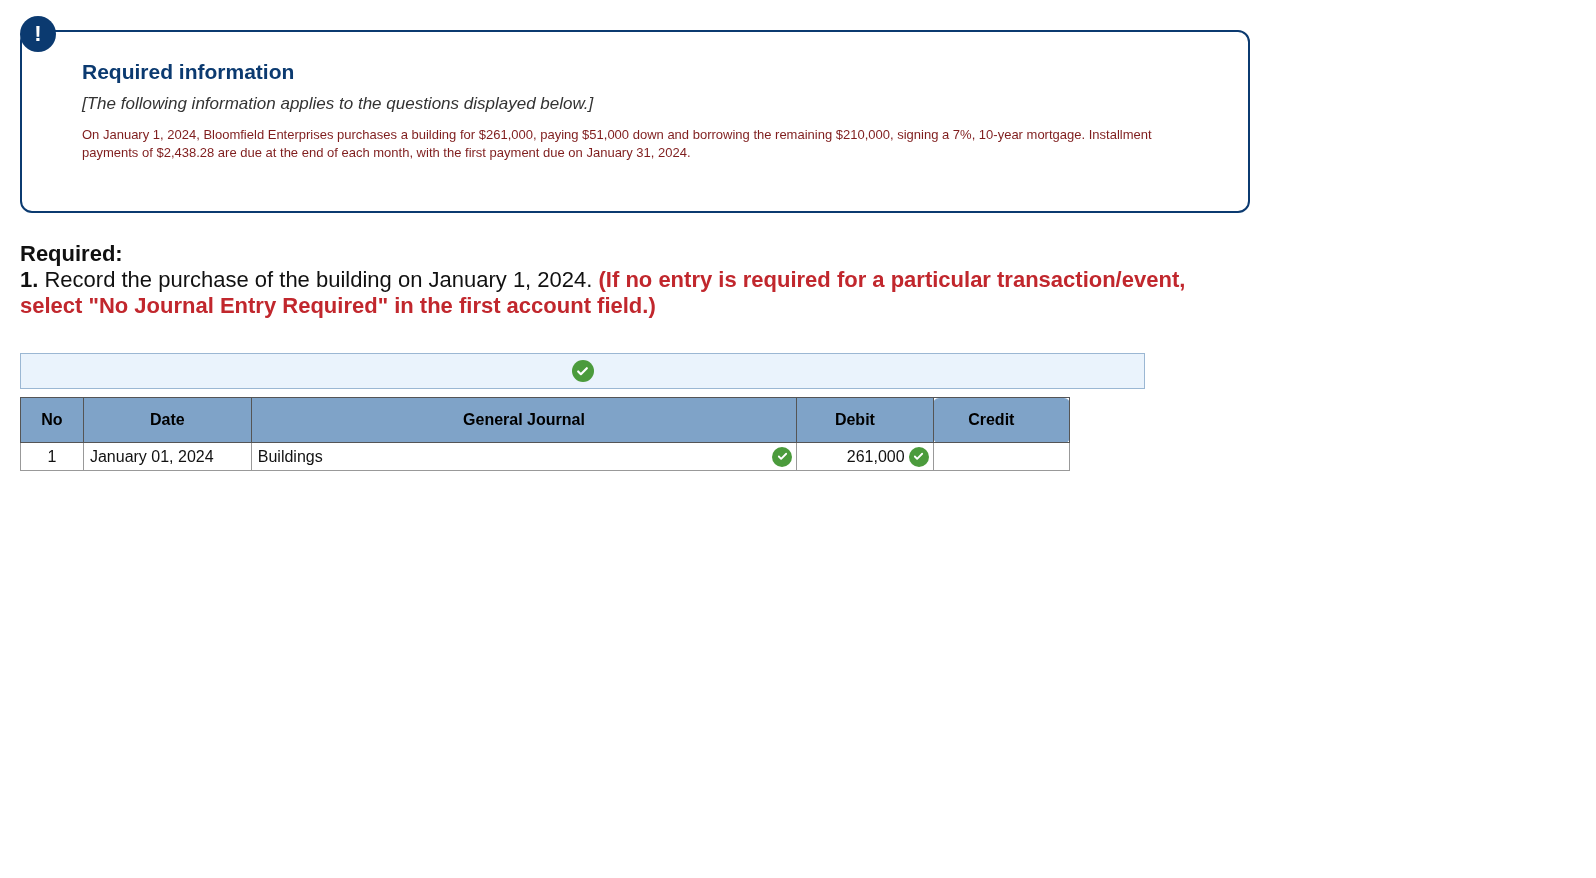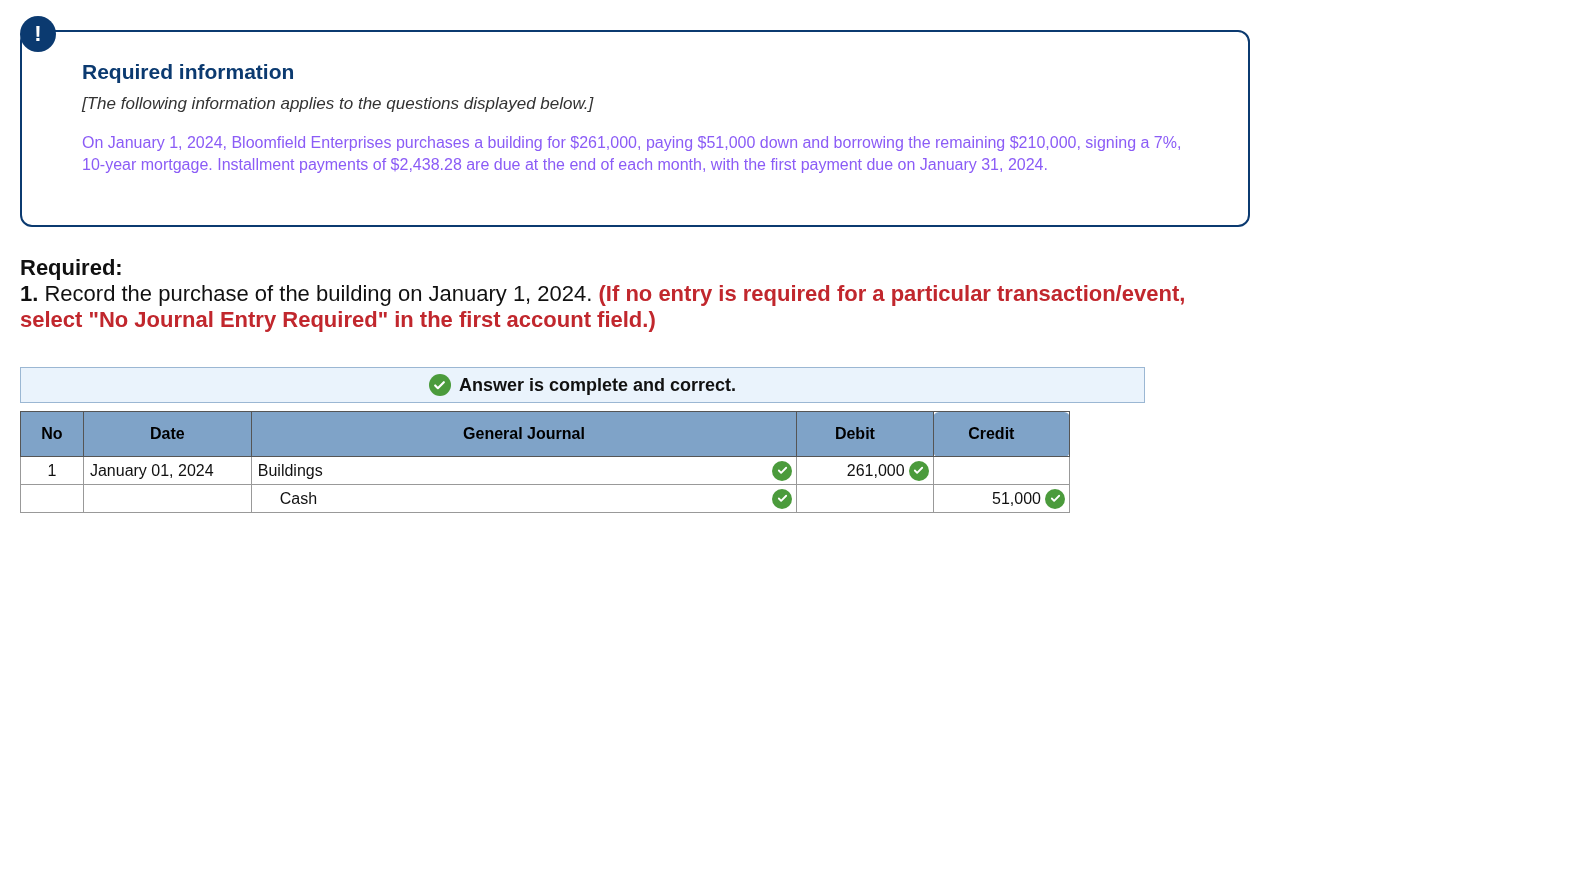--- a/index.html
+++ b/index.html
@@ -35,27 +35,27 @@
   }
   .reqinfo-title {
     color: #0b3a70;
     font-weight: bold;
     font-size: 21px;
     margin-bottom: 10px;
   }
   .reqinfo-note {
     font-style: italic;
     color: #333;
-    margin-bottom: 18px;
+    margin-bottom: 12px;
     font-size: 17px;
   }
   .reqinfo-body {
-    color: #8b5cf6;
+    color: #7f1d1d;
     line-height: 1.35;
-    font-size: 16px;
+    font-size: 13px;
     max-width: 1100px;
   }
   .required-block {
     margin-top: 28px;
     max-width: 1230px;
     font-size: 22px;
     color: #111;
   }
   .required-label { font-weight: bold; }
   .required-line1-number { font-weight: bold; }
@@ -141,21 +141,20 @@
   <span class="required-line1-number">1.</span><span> Record the purchase of the building on January 1, 2024. </span><span class="required-hint">(If no entry is required for a particular transaction/event, select "No Journal Entry Required" in the first account field.)</span>
 </div>
 
 <div class="answer-wrap">
   <div class="answer-banner">
     <span class="check-circle">
       <svg viewBox="0 0 24 24" fill="none" stroke="#fff" stroke-width="4" stroke-linecap="round" stroke-linejoin="round">
           <polyline points="4 12 9 17 20 6"></polyline>
         </svg>
     </span>
-    <span>Answer is complete and correct.</span>
   </div>
   <table class="journal-table">
     <thead>
       <tr>
         <th class="col-no">No</th>
         <th class="col-date">Date</th>
         <th class="col-gj">General Journal</th>
         <th class="col-debit">Debit</th>
         <th class="col-credit">Credit</th>
       </tr>
@@ -169,30 +168,15 @@
                   <polyline points="4 12 9 17 20 6"></polyline>
                 </svg>
               </span></span></td>
           <td class="col-debit"><span>261,000</span><span class="cell-check"><span class="check-circle">
                 <svg viewBox="0 0 24 24" fill="none" stroke="#fff" stroke-width="4" stroke-linecap="round" stroke-linejoin="round">
                   <polyline points="4 12 9 17 20 6"></polyline>
                 </svg>
               </span></span></td>
           <td class="col-credit"><span></span></td>
         </tr>
-        <tr>
-          <td class="col-no"></td>
-          <td class="col-date"></td>
-          <td class="col-gj indent1"><span>Cash</span><span class="cell-check"><span class="check-circle">
-                <svg viewBox="0 0 24 24" fill="none" stroke="#fff" stroke-width="4" stroke-linecap="round" stroke-linejoin="round">
-                  <polyline points="4 12 9 17 20 6"></polyline>
-                </svg>
-              </span></span></td>
-          <td class="col-debit"><span></span></td>
-          <td class="col-credit"><span>51,000</span><span class="cell-check"><span class="check-circle">
-                <svg viewBox="0 0 24 24" fill="none" stroke="#fff" stroke-width="4" stroke-linecap="round" stroke-linejoin="round">
-                  <polyline points="4 12 9 17 20 6"></polyline>
-                </svg>
-              </span></span></td>
-        </tr>
       </tbody>
   </table>
 </div>
 
 </body></html>

